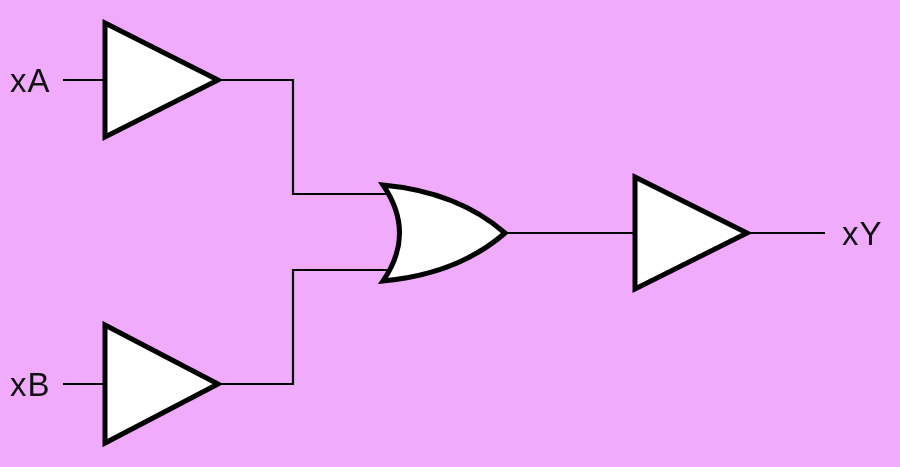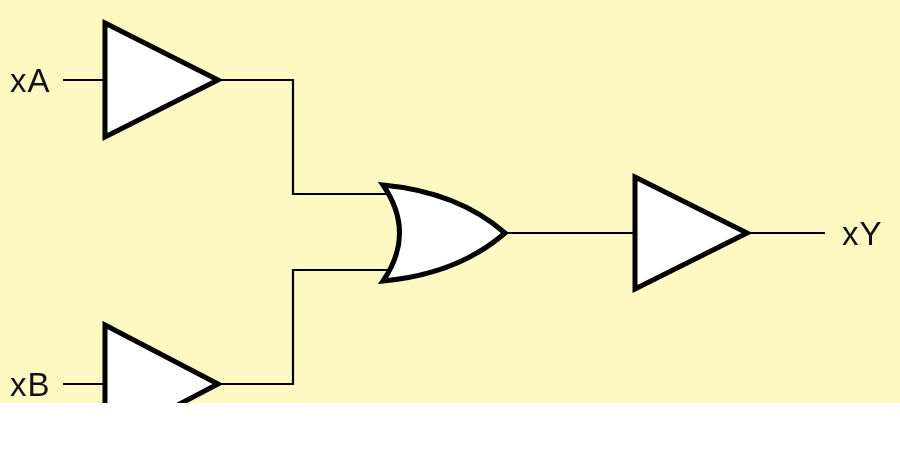--- a/index.html
+++ b/index.html
@@ -4,22 +4,22 @@
 <style>
   html, body {
     margin: 0;
     padding: 0;
     background: #ffffff;
     font-family: "Liberation Sans", sans-serif;
   }
   .canvas {
     position: relative;
     width: 900px;
-    height: 403px;
-    background: #fef9c3;
+    height: 467px;
+    background: #f0abfc;
     overflow: hidden;
   }
   svg.circuit {
     position: absolute;
     left: 0;
     top: 0;
     width: 900px;
     height: 467px;
     display: block;
   }

